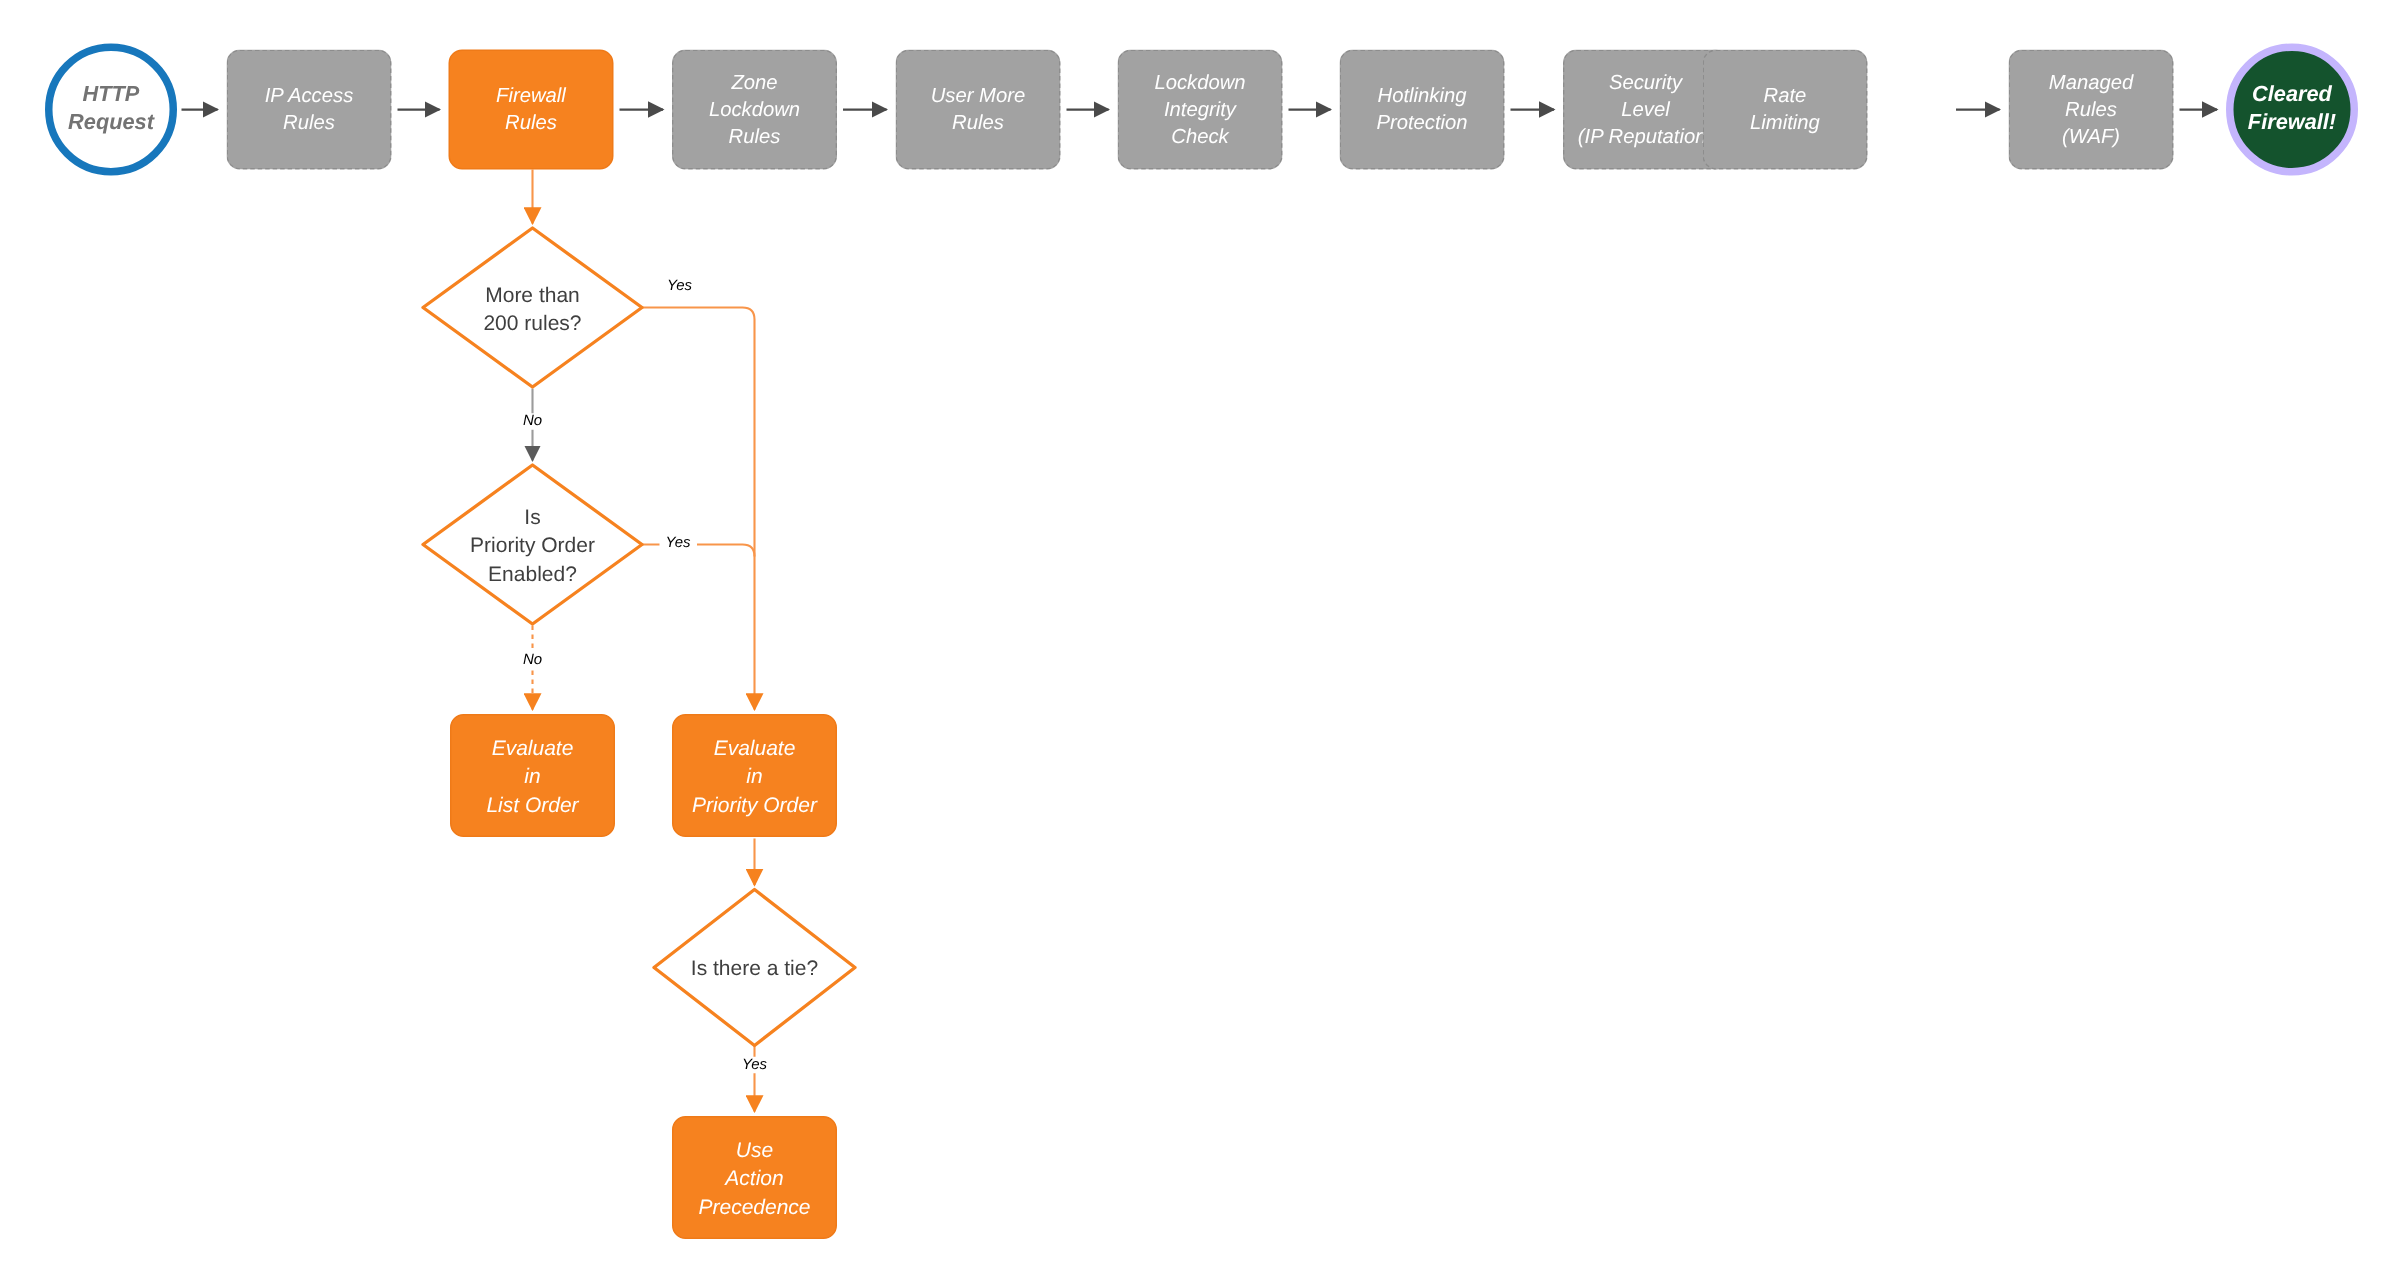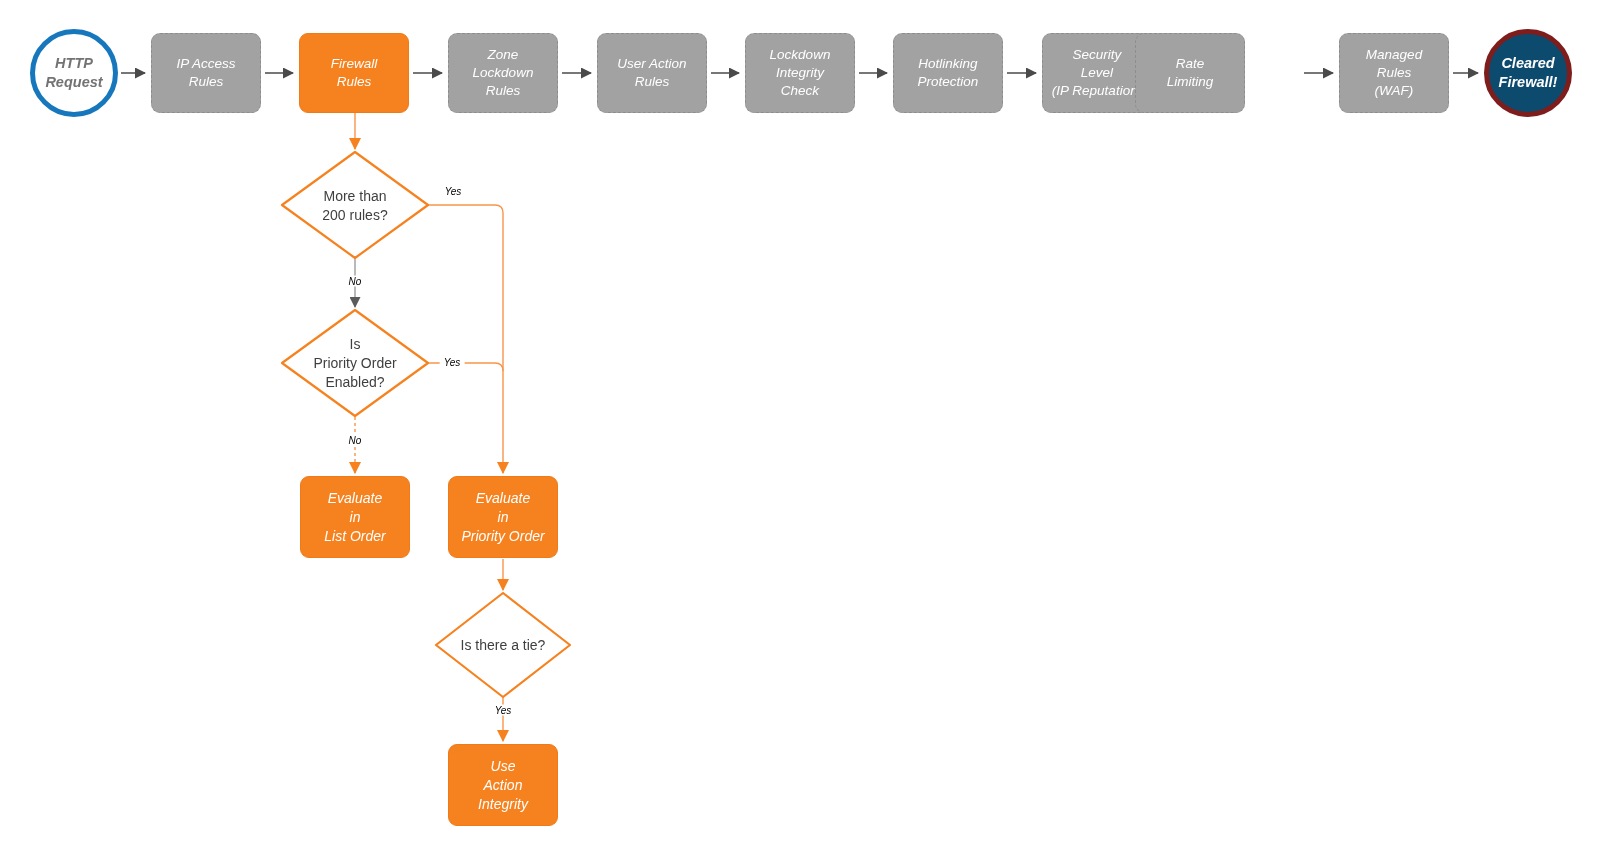--- a/index.html
+++ b/index.html
@@ -34,21 +34,21 @@
     font-style: italic;
     font-size: 13.5px;
     line-height: 18px;
   }
 
   
   .circle { width: 88px; height: 88px; top: 29px; border-radius: 50%; }
   .circle .node-label { font-weight: bold; font-style: italic; font-size: 14.5px; line-height: 19px; }
   .circle.start { background: #ffffff; border: 5px solid #1777BC; }
   .circle.start .node-label { color: #737373; }
-  .circle.end { background: #0c4a6e; border: 5px solid #7f1d1d; }
+  .circle.end { background: #14532d; border: 5px solid #c4b5fd; }
   .circle.end .node-label { color: #ffffff; }
 
   
   .outcome { width: 110px; height: 82px; background: #F6821F; border-radius: 9px; border: 1px solid #EF7A18; }
   .outcome .node-label { font-size: 14px; line-height: 19px; }
 
   
   .qtext {
     position: absolute;
     display: flex;
@@ -135,21 +135,21 @@
   <div class="node pbox orange" style="left:299px;">
     <span class="node-label">Firewall
 Rules</span>
   </div>
   <div class="node pbox gray" style="left:448px;">
     <span class="node-label">Zone
 Lockdown
 Rules</span>
   </div>
   <div class="node pbox gray" style="left:597px;">
-    <span class="node-label">User Action
+    <span class="node-label">User More
 Rules</span>
   </div>
   <div class="node pbox gray" style="left:745px;">
     <span class="node-label">Lockdown
 Integrity
 Check</span>
   </div>
   <div class="node pbox gray" style="left:893px;">
     <span class="node-label">Hotlinking
 Protection</span>
@@ -187,21 +187,21 @@
 List Order</span>
   </div>
   <div class="node outcome" style="left:448px; top:476px;">
     <span class="node-label">Evaluate
 in
 Priority Order</span>
   </div>
   <div class="node outcome" style="left:448px; top:744px;">
     <span class="node-label">Use
 Action
-Integrity</span>
+Precedence</span>
   </div>
 
   <div class="edge-label" style="left:453px; top:191px;">Yes</div>
   <div class="edge-label" style="left:355px; top:281px;">No</div>
   <div class="edge-label" style="left:452px; top:362px;">Yes</div>
   <div class="edge-label" style="left:355px; top:440px;">No</div>
   <div class="edge-label" style="left:503px; top:710px;">Yes</div>
 
 </div>
 

